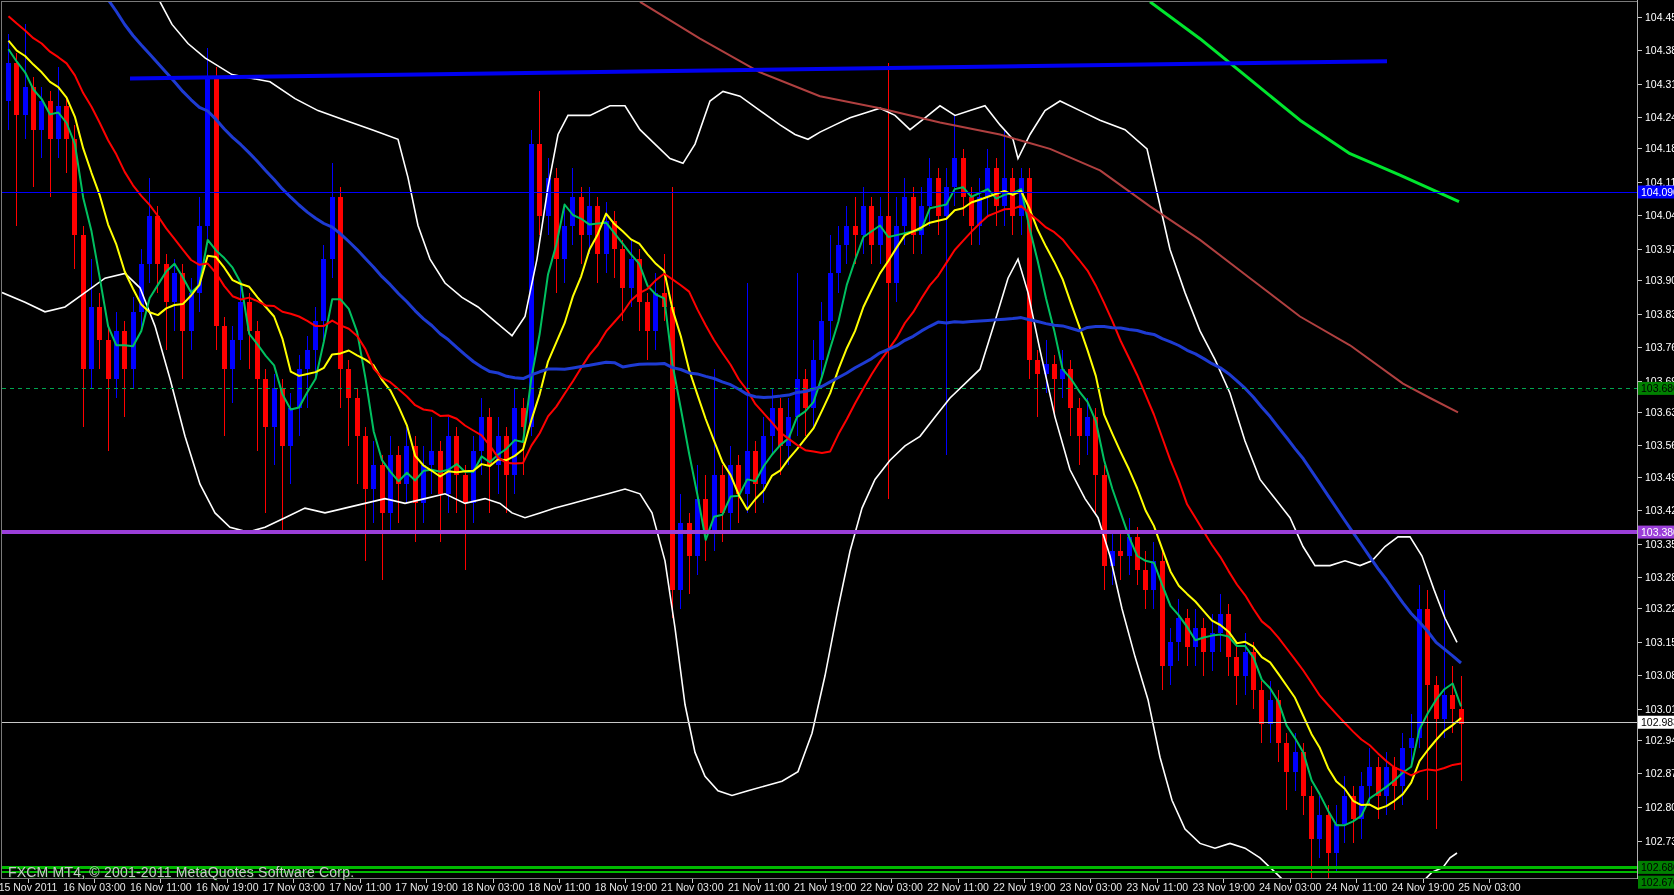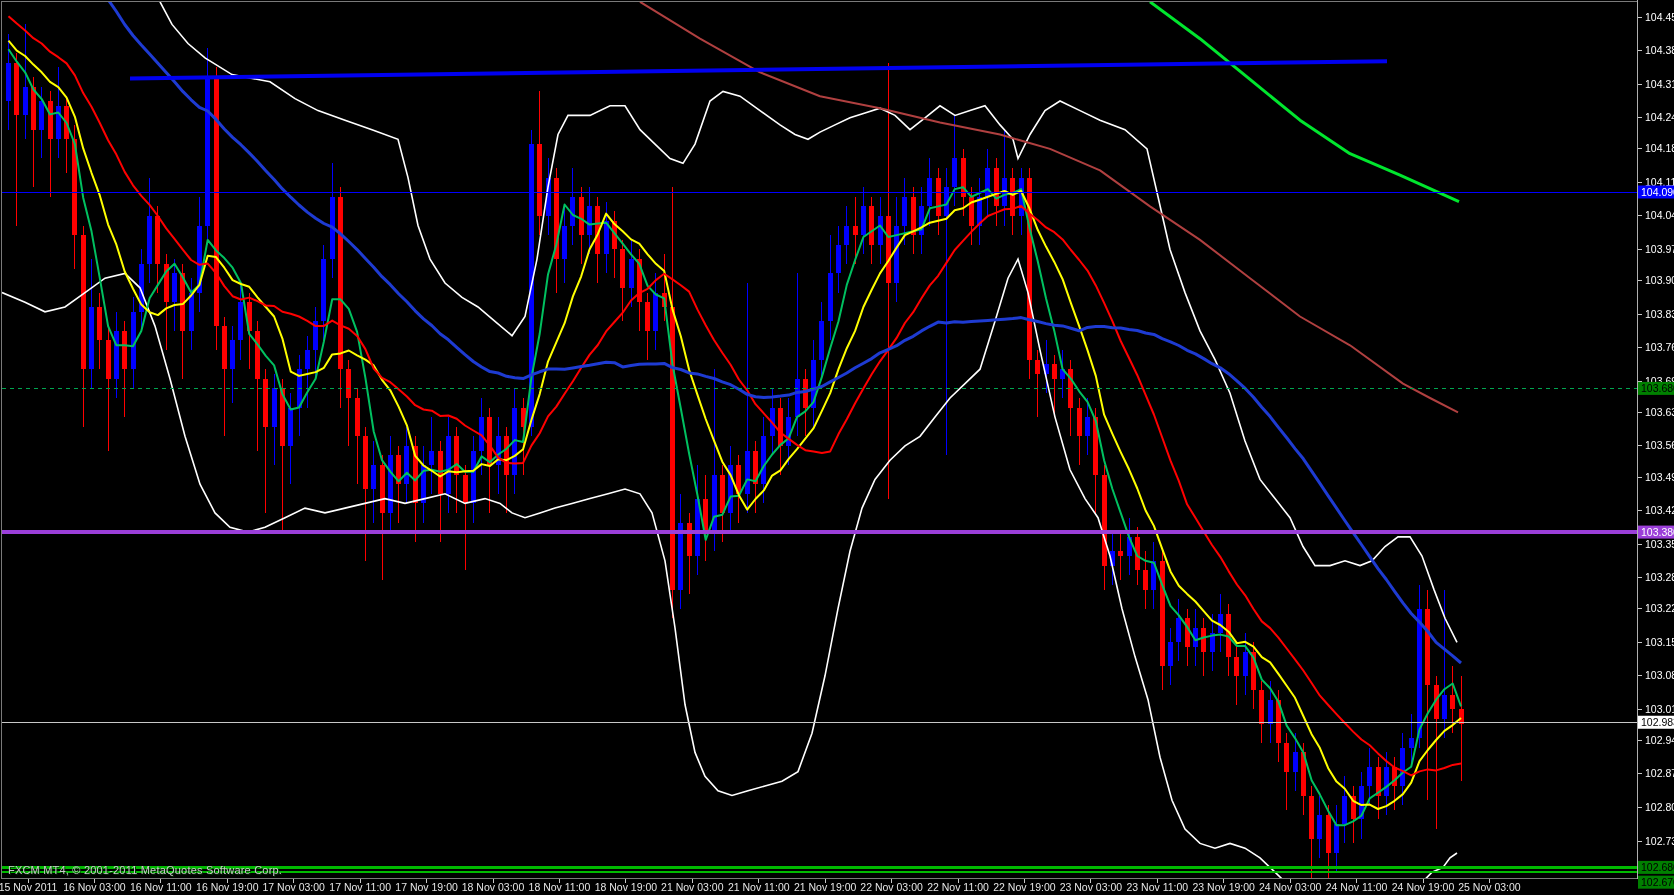--- a/index.html
+++ b/index.html
@@ -1,20 +1,20 @@
 <!DOCTYPE html>
 <html><head>
 <meta charset="utf-8">
 <style>
   html,body{margin:0;padding:0;background:#000;}
   .screen{position:relative;width:1674px;height:895px;background:#000;overflow:hidden;
           font-family:"Liberation Sans",sans-serif;}
   svg{position:absolute;left:0;top:0;}
   svg text{font-family:"Liberation Sans",sans-serif;}
-  .copyright{position:absolute;left:8px;top:864px;font-size:11px;color:#c9c9c9;
+  .copyright{position:absolute;left:8px;top:864px;font-size:14px;color:#c9c9c9;
              text-shadow:1px 1px 0 #003300;letter-spacing:0.2px;z-index:5;}
 </style>
 </head>
 <body>
 
 <div class="screen">
   <svg id="plot-svg" width="1674" height="895" viewBox="0 0 1674 895">
       <rect x="0" y="0" width="1674" height="895" fill="#000000"></rect>
       <defs>
         <clipPath id="plotclip">

